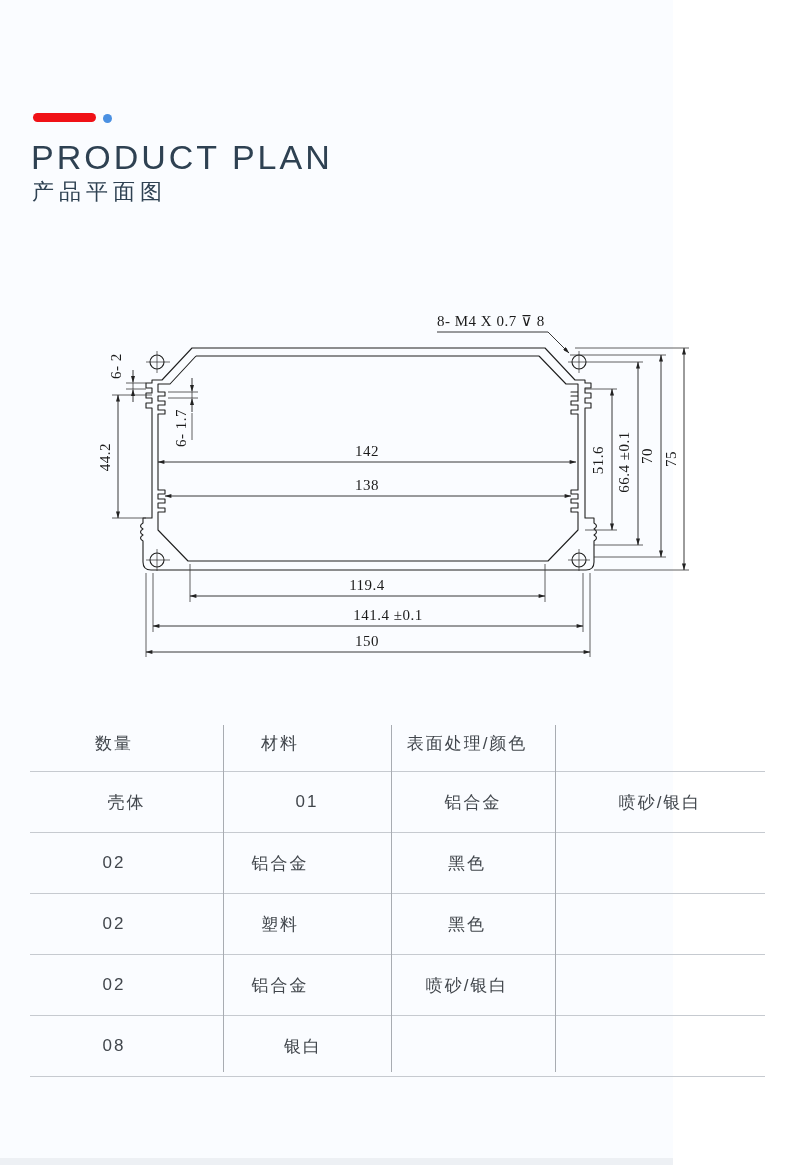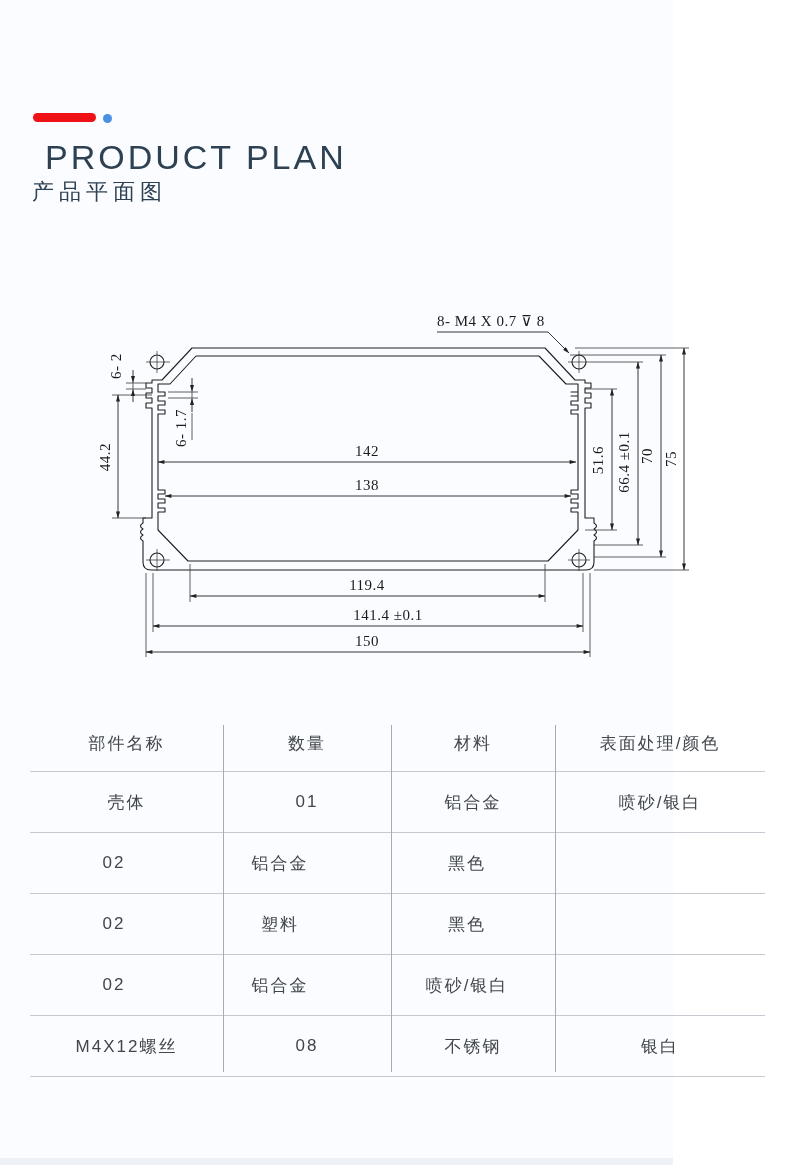--- a/index.html
+++ b/index.html
@@ -8,21 +8,21 @@
     background:#fafcff;
     font-family:"Liberation Sans",sans-serif;
   }
   .right-strip{position:absolute;left:673px;top:0;width:117px;height:1165px;background:#ffffff}
   .bottom-band{position:absolute;left:0;top:1158px;width:673px;height:7px;background:#edf0f4}
 
   
   .brand-bar{position:absolute;left:33px;top:113px;width:63px;height:9px;border-radius:5px;background:#f01117}
   .brand-dot{position:absolute;left:103px;top:114px;width:9px;height:9px;border-radius:50%;background:#4a90e2}
   .title-en{
-    position:absolute;left:45px;top:138px;
+    position:absolute;left:31px;top:138px;
     font-size:34px;font-weight:300;letter-spacing:3px;color:#2e4152;white-space:nowrap;
   }
   .title-zh{
     position:absolute;left:32px;top:177px;
     font-size:22px;font-weight:400;letter-spacing:5px;color:#2e4152;white-space:nowrap;
   }
 
   
   .drawing{position:absolute;left:0;top:290px;width:790px;height:385px}
   .profile{stroke:#1f1f1f;stroke-width:1.1;fill:none;stroke-linejoin:round}
@@ -146,21 +146,20 @@
   <text class="dtx" transform="rotate(-90,629,172)" x="629" y="172" text-anchor="middle">66.4 ±0.1</text>
   <text class="dtx" transform="rotate(-90,652,166)" x="652" y="166" text-anchor="middle">70</text>
   <text class="dtx" transform="rotate(-90,676,169)" x="676" y="169" text-anchor="middle">75</text>
   <text class="dtx" transform="rotate(-90,121,76)" x="121" y="76" text-anchor="middle">6- 2</text>
   <text class="dtx" transform="rotate(-90,110,167)" x="110" y="167" text-anchor="middle">44.2</text>
   <text class="dtx" transform="rotate(-90,186,138)" x="186" y="138" text-anchor="middle">6- 1.7</text>
 </svg>
 
 <div class="parts-table">
   <div class="t-row t-head">
-      <div class="t-cell c1">部件名称</div>
       <div class="t-cell c2">数量</div>
       <div class="t-cell c3">材料</div>
       <div class="t-cell c4">表面处理/颜色</div>
     </div>
   <div>
       <div class="t-row">
         <div class="t-cell c1">壳体</div>
         <div class="t-cell c2">01</div>
         <div class="t-cell c3">铝合金</div>
         <div class="t-cell c4">喷砂/银白</div>
@@ -174,22 +173,20 @@
         <div class="t-cell c2">02</div>
         <div class="t-cell c3">塑料</div>
         <div class="t-cell c4">黑色</div>
       </div>
       <div class="t-row">
         <div class="t-cell c2">02</div>
         <div class="t-cell c3">铝合金</div>
         <div class="t-cell c4">喷砂/银白</div>
       </div>
       <div class="t-row">
-        <div class="t-cell c1">M4X12螺丝</div>
         <div class="t-cell c2">08</div>
-        <div class="t-cell c3">不锈钢</div>
         <div class="t-cell c4">银白</div>
       </div>
     </div>
   <div class="vline v1"></div>
   <div class="vline v2"></div>
   <div class="vline v3"></div>
 </div>
 
 </body></html>

